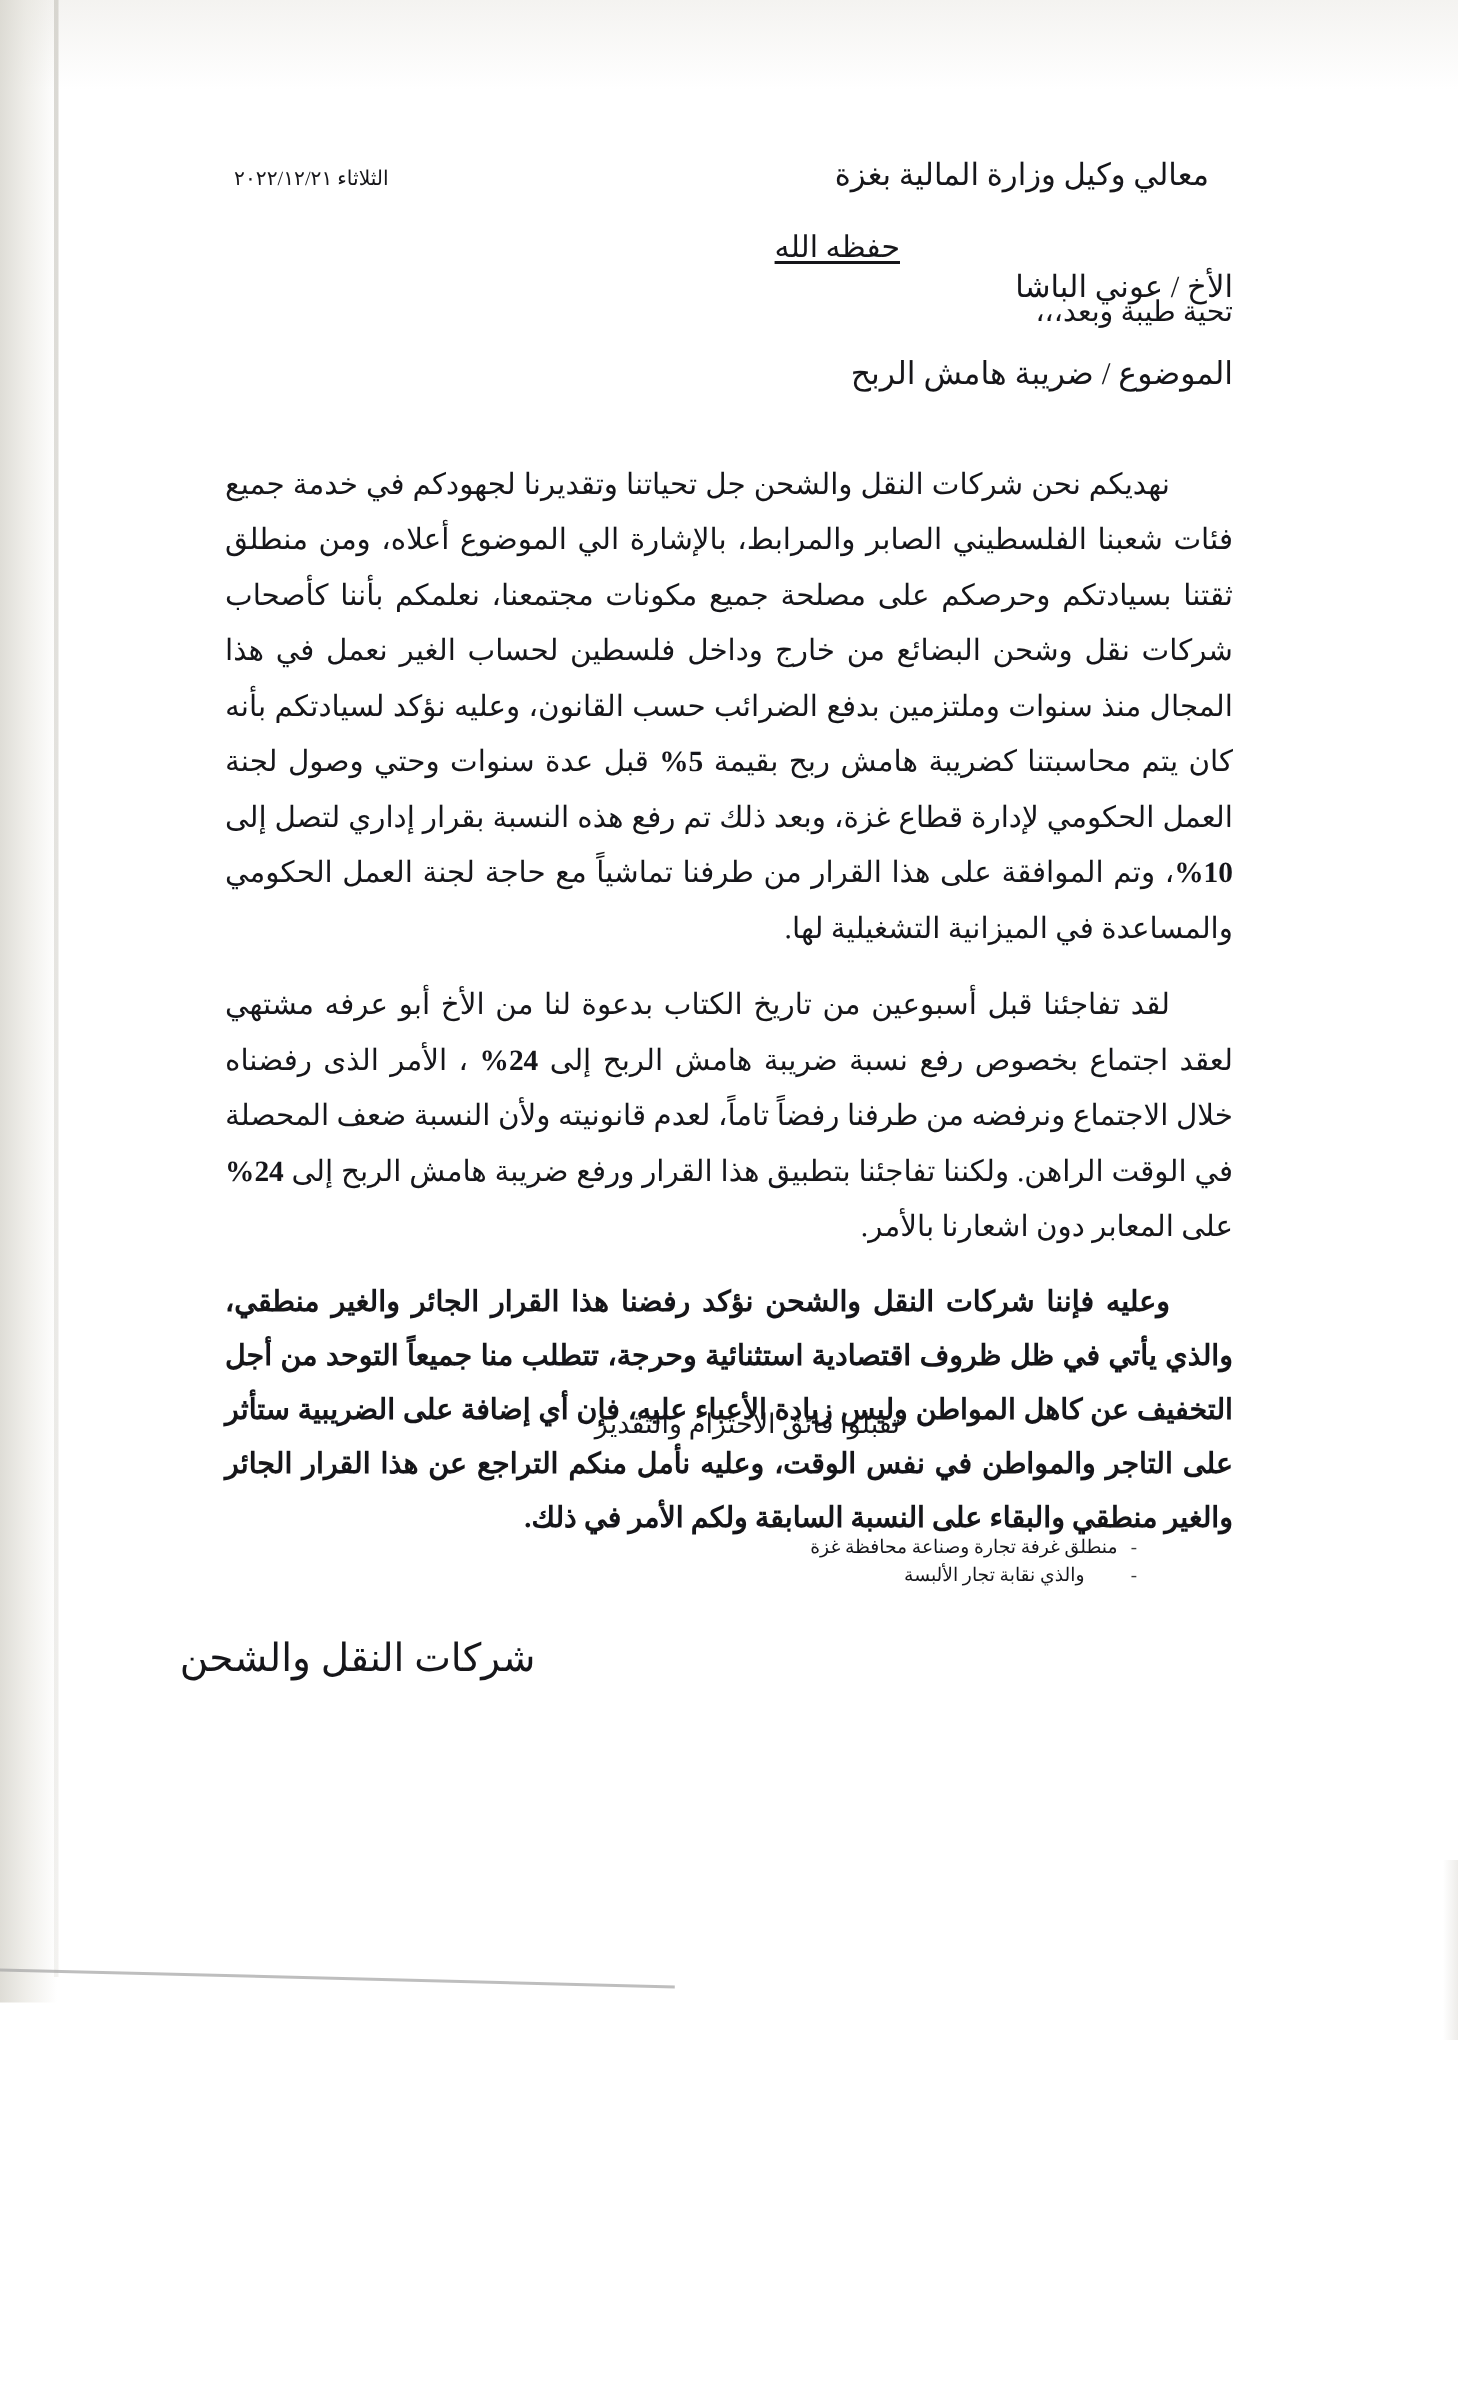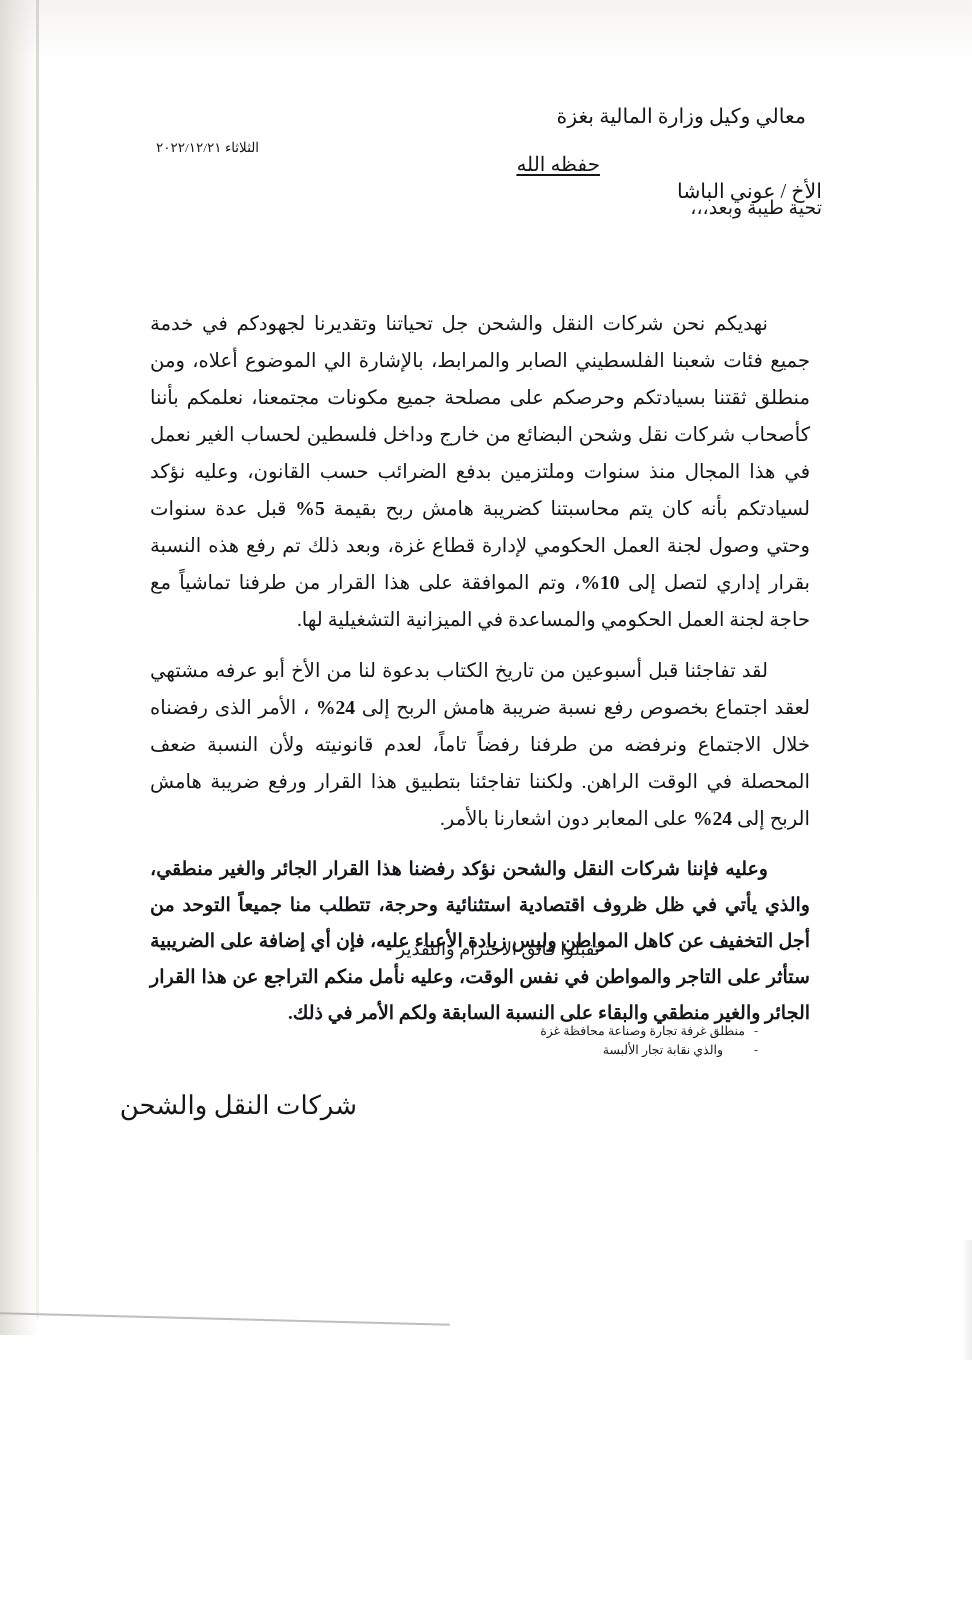--- a/index.html
+++ b/index.html
@@ -73,21 +73,20 @@
     font-size: 20.5px;
     letter-spacing: 0.2px;
     white-space: nowrap;
   }
   .date-stamp {
     position: absolute;
     left: 156px;
     top: 6px;
     font-size: 13.5px;
     white-space: nowrap;
-    margin-top: 29px;
   }
   .honorific {
     position: absolute;
     right: 372px;
     top: 48px;
     font-size: 20px;
     text-decoration: underline;
     text-underline-offset: 3px;
     white-space: nowrap;
   }
@@ -119,21 +118,21 @@
     position: absolute;
     top: 305px;
     right: 150px;
     width: 672px;
   }
   .para {
     text-align: justify;
     text-align-last: right;
     font-size: 19.6px;
     line-height: 37px;
-    margin: 0 12px 14px 0;
+    margin: 0 0 14px 0;
     text-indent: 42px;
   }
   .para.bold {
     font-weight: bold;
     font-size: 19px;
     line-height: 36px;
   }
   .para b { font-weight: bold; }
 
   .closing {
@@ -189,20 +188,21 @@
   <div class="scan-right-edge"></div>
 
   <div class="doc-head">
     <div class="head-row">
       <div class="addressee">معالي وكيل وزارة المالية بغزة</div>
       <div class="date-stamp">الثلاثاء ٢٠٢٢/١٢/٢١</div>
     </div>
     <div class="honorific">حفظه الله</div>
     <div class="recipient">الأخ / عوني الباشا</div>
     <div class="greeting">تحية طيبة وبعد،،،</div>
+    <div class="subject">الموضوع / ضريبة هامش الربح</div>
   </div>
 
   <div class="doc-body">
 
     <p class="para"><span>نهديكم نحن شركات النقل والشحن جل تحياتنا وتقديرنا لجهودكم في خدمة جميع فئات شعبنا الفلسطيني الصابر والمرابط، بالإشارة الي الموضوع أعلاه، ومن منطلق ثقتنا بسيادتكم وحرصكم على مصلحة جميع مكونات مجتمعنا، نعلمكم بأننا كأصحاب شركات نقل وشحن البضائع من خارج وداخل فلسطين لحساب الغير نعمل في هذا المجال منذ سنوات وملتزمين بدفع الضرائب حسب القانون، وعليه نؤكد لسيادتكم بأنه كان يتم محاسبتنا كضريبة هامش ربح بقيمة  </span><b>5%</b><span> قبل عدة سنوات وحتي وصول لجنة العمل الحكومي لإدارة قطاع غزة، وبعد ذلك تم رفع هذه النسبة بقرار إداري لتصل إلى </span><b>10%</b><span>، وتم الموافقة على هذا القرار من طرفنا تماشياً مع حاجة لجنة العمل الحكومي والمساعدة في الميزانية التشغيلية لها.</span></p>
 
     <p class="para"><span>لقد تفاجئنا قبل أسبوعين من تاريخ الكتاب بدعوة لنا من الأخ أبو عرفه مشتهي لعقد اجتماع بخصوص رفع نسبة ضريبة هامش الربح إلى </span><b>24%</b><span> ، الأمر الذى رفضناه خلال الاجتماع ونرفضه من طرفنا رفضاً تاماً، لعدم قانونيته ولأن النسبة ضعف المحصلة في الوقت الراهن. ولكننا تفاجئنا بتطبيق هذا القرار ورفع ضريبة هامش الربح إلى </span><b>24%</b><span> على المعابر دون اشعارنا بالأمر.</span></p>
 
     <p class="para bold">وعليه فإننا شركات النقل والشحن نؤكد رفضنا هذا القرار الجائر والغير منطقي، والذي يأتي في ظل ظروف اقتصادية استثنائية وحرجة، تتطلب منا جميعاً التوحد من أجل التخفيف عن كاهل المواطن وليس زيادة الأعباء عليه، فإن أي إضافة على الضريبية ستأثر على التاجر والمواطن في نفس الوقت، وعليه نأمل منكم التراجع عن هذا القرار الجائر والغير منطقي والبقاء على النسبة السابقة ولكم الأمر في ذلك.</p>
   </div>

